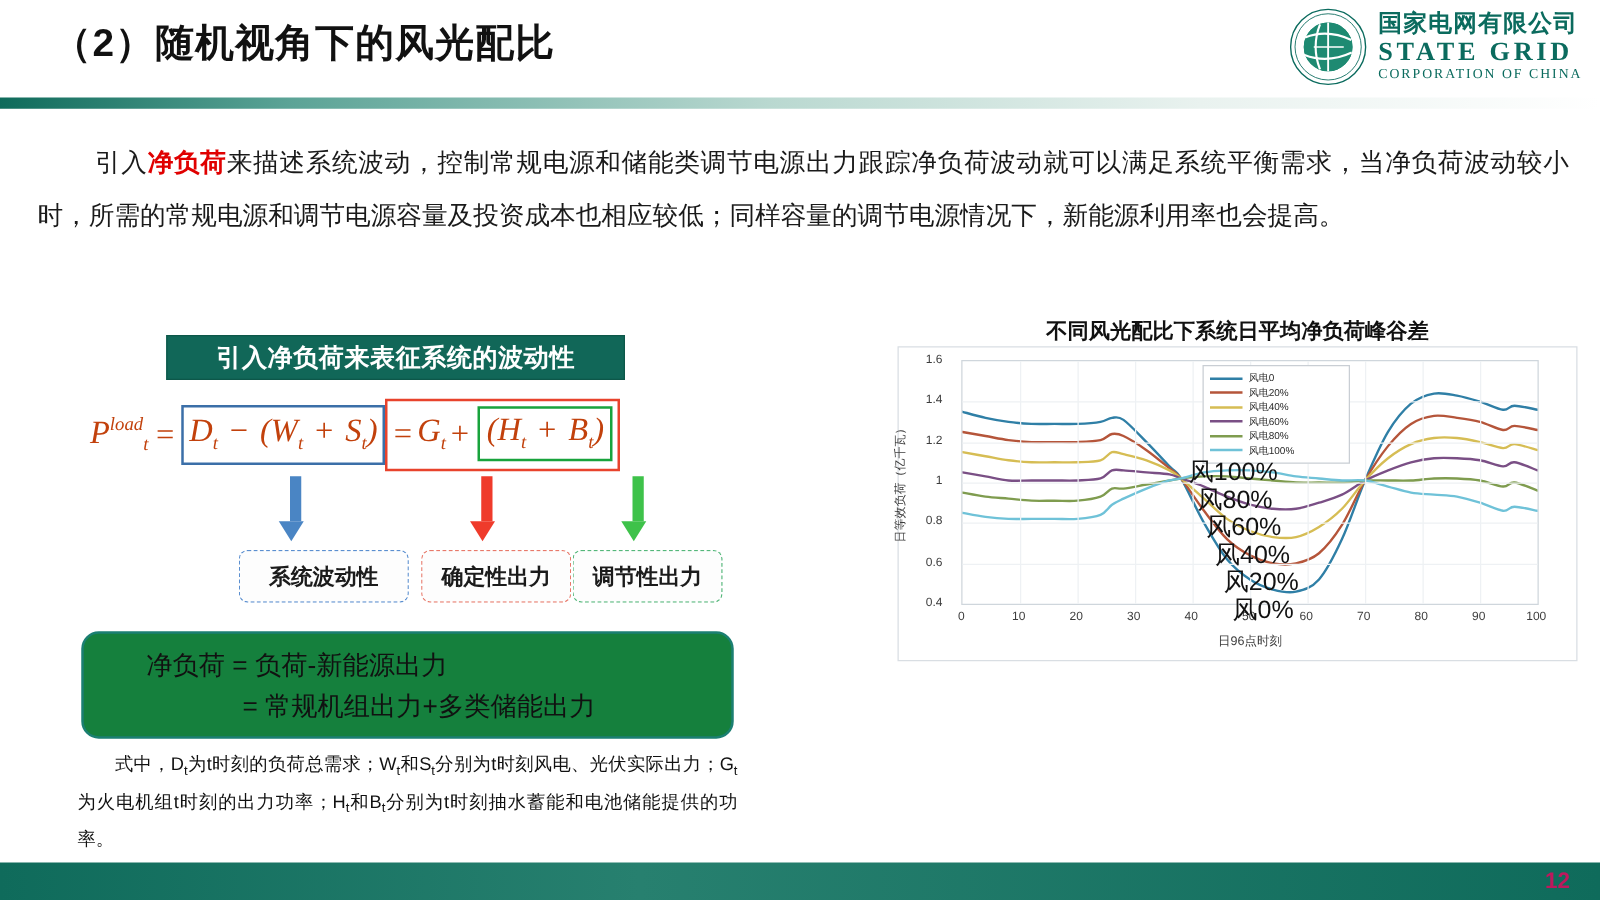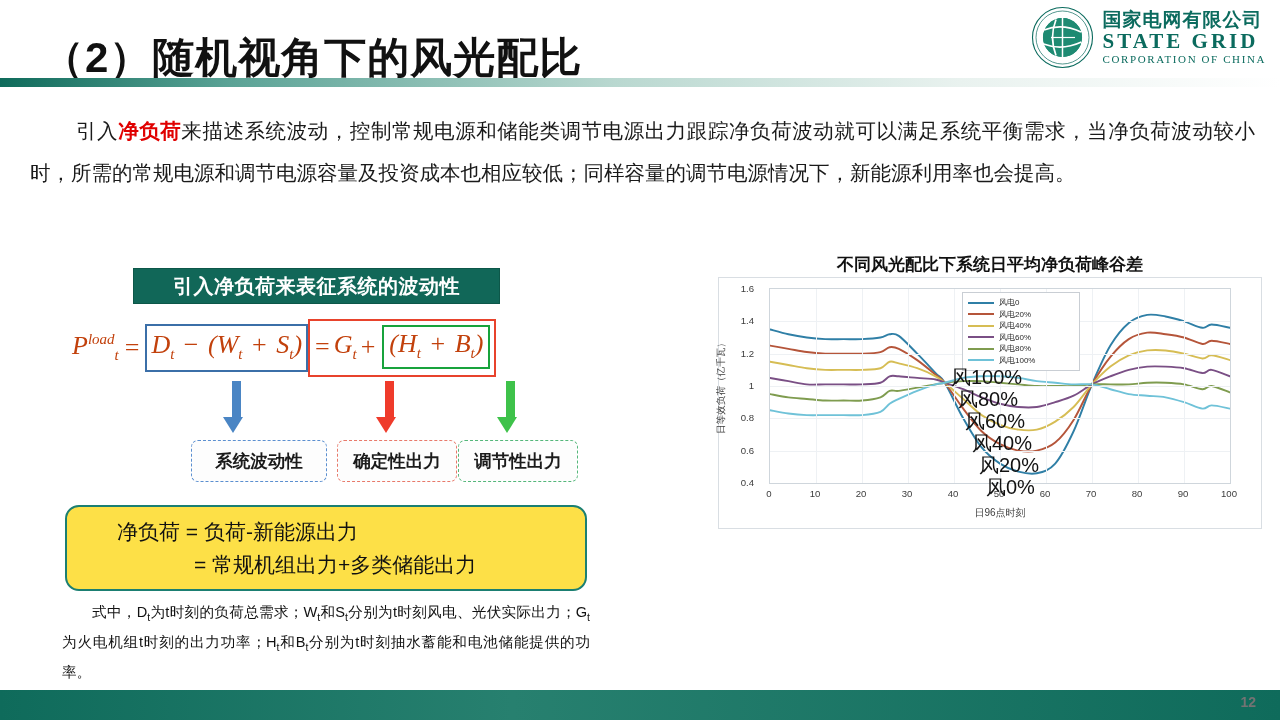--- a/index.html
+++ b/index.html
@@ -6,23 +6,22 @@
   body{
     width:1280px;height:720px;overflow:hidden;
     font-family:"Liberation Sans","DejaVu Sans",sans-serif;
     background:#ffffff;position:relative;
   }
   #slide{position:absolute;inset:0;background:#fff;}
 
   
   .title{
     position:absolute;left:42px;top:14px;
-    font-size:42px;font-weight:bold;color:#111;letter-spacing:1px;
+    font-size:31px;font-weight:bold;color:#111;letter-spacing:1px;
     white-space:nowrap;
-    margin-top:16px;
   }
   .logo{position:absolute;right:14px;top:6px;display:flex;align-items:center;gap:9px;}
   .logo-mark{width:63px;height:63px;position:relative;flex:none;}
   .logo-text{display:flex;flex-direction:column;line-height:1;}
   .logo-cn{font-size:19px;font-weight:bold;color:#0b6b5e;letter-spacing:1px;}
   .logo-en1{font-size:21px;font-weight:bold;color:#0b6b5e;letter-spacing:3px;
             font-family:"Liberation Serif","DejaVu Serif",serif;margin-top:2px;}
   .logo-en2{font-size:11px;color:#0b6b5e;letter-spacing:1.6px;margin-top:2px;
             font-family:Liberation Serif, serif;text-align:center;}
   .header-rule{
@@ -67,21 +66,21 @@
   .tagbox{
     position:absolute;height:40px;display:flex;align-items:center;justify-content:center;
     font-size:17.5px;font-weight:bold;color:#1b1b1b;border-radius:7px;background:#fdfdfd;
   }
   .tag-blue{border:1.6px dashed #5b8fd0;}
   .tag-red{border:1.6px dashed #e8796a;}
   .tag-green{border:1.6px dashed #54b77a;}
 
   .defbox{
     position:absolute;left:65px;top:505px;width:518px;height:82px;
-    border:2px solid #1b7f72;border-radius:14px;background:#fde047;
+    border:2px solid #1b7f72;border-radius:14px;background:#15803d;
   }
   .defline{position:absolute;font-size:21px;color:#111;white-space:nowrap;}
 
   .note{
     position:absolute;left:62px;top:600px;width:528px;
     font-size:14.6px;color:#111;line-height:25px;text-align:justify;text-indent:30px;
   }
   .note .sb{font-size:10.5px;vertical-align:sub;}
 
   
@@ -119,21 +118,21 @@
     border:2px solid #1b7f72;border-radius:14px;background:#fff;
   }
   .cmt{
     position:absolute;left:16px;top:9px;width:592px;
     font-size:17.4px;color:#111;line-height:28px;text-align:justify;text-indent:36px;
   }
   .cmt .red{color:#e00000;font-weight:bold;}
 
   .footer-rule{position:absolute;left:0;top:690px;width:1280px;height:30px;
     background:linear-gradient(90deg,#0f6b5b 0%,#27806f 40%,#0f6b5b 100%);}
-  .pagenum{position:absolute;right:24px;top:694px;font-size:14px;font-weight:bold;color:#737373;}
+  .pagenum{position:absolute;right:24px;top:694px;font-size:18px;font-weight:bold;color:#be185d;}
 </style>
 </head>
 <body>
 
 <div id="slide">
 
   <div class="title">（2）随机视角下的风光配比</div>
 
   <div class="logo">
     <div class="logo-mark">

